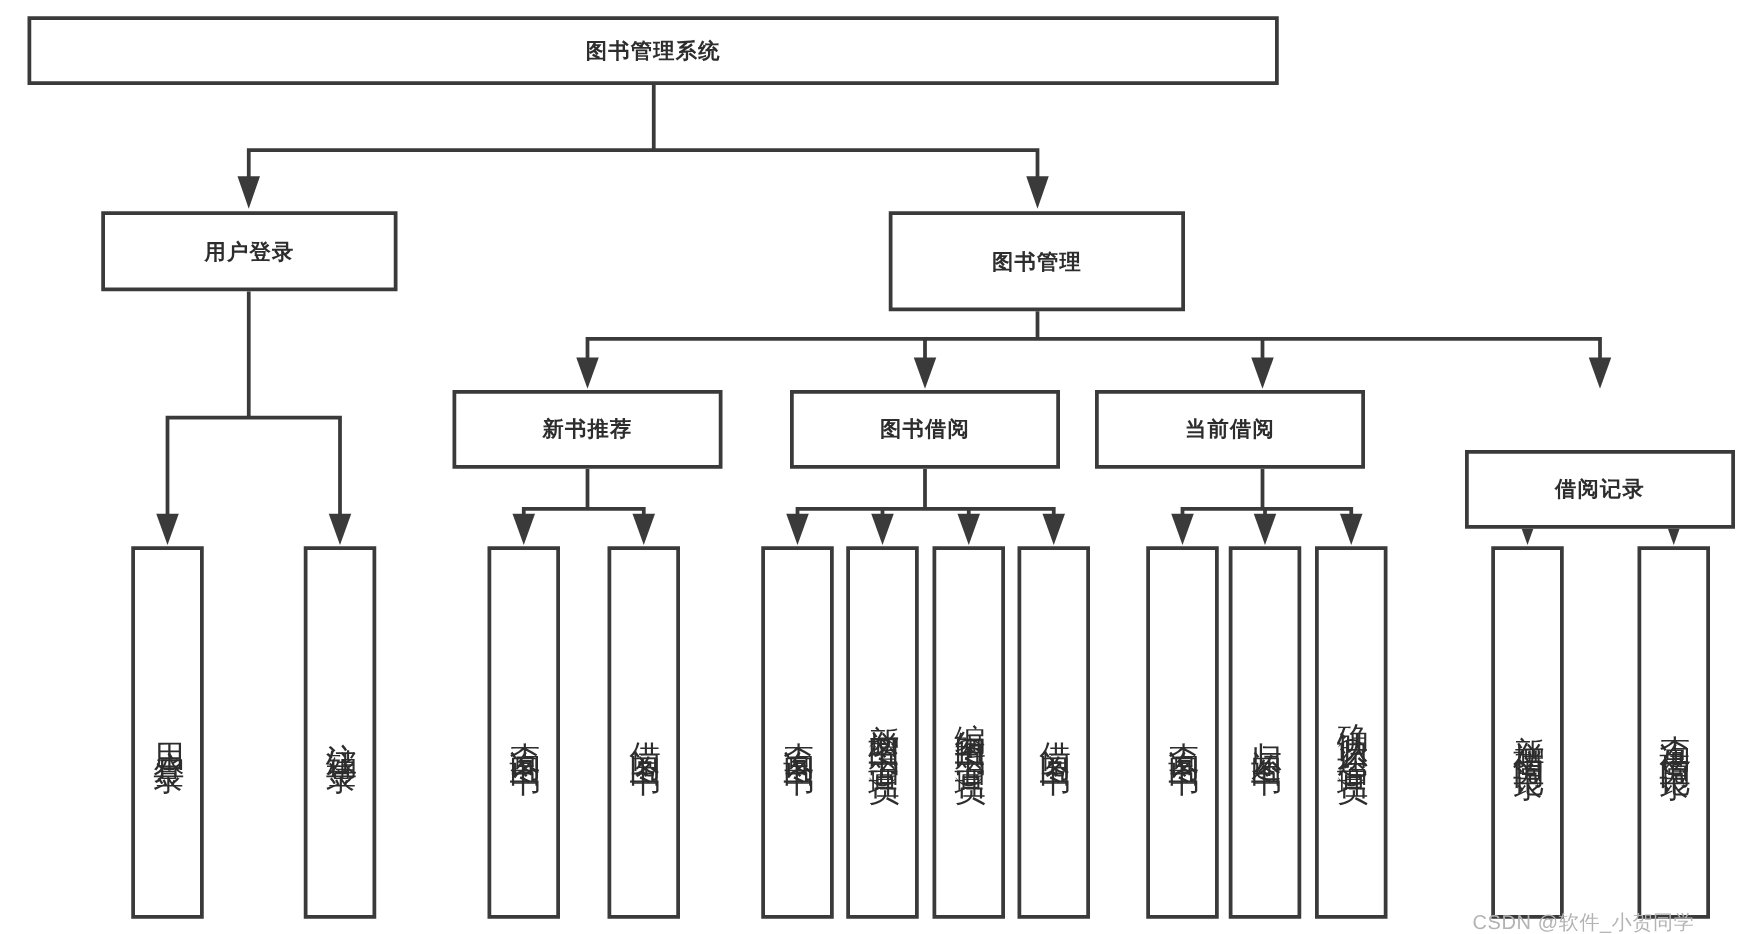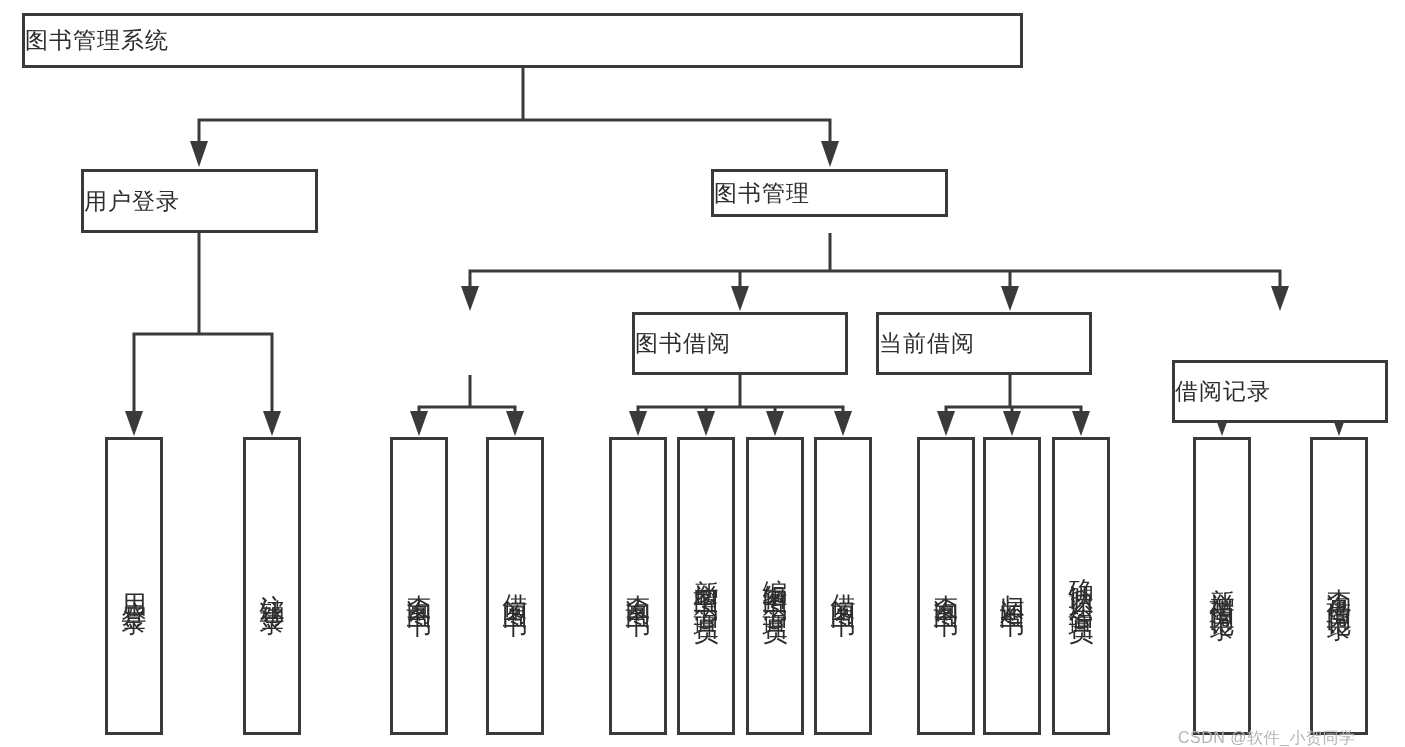--- a/index.html
+++ b/index.html
@@ -17,23 +17,24 @@
     overflow:hidden;
   }
   .wires{position:absolute;left:0;top:0;}
   .wires path{stroke:var(--line);stroke-width:3;fill:none;stroke-linejoin:miter;}
   .wires polygon{fill:var(--line);}
   .hnode{
     position:absolute;
     box-sizing:border-box;
     border:3px solid var(--line);
     background:var(--background);
-    display:flex;align-items:center;justify-content:flex-start;
-    font-size:23px;color:var(--text);
+    display:flex;align-items:center;justify-content:center;
+    font-size:17px;color:var(--text);
     letter-spacing:1px;
+    font-weight:bold;
   }
   .leaf{
     position:absolute;
     top:437px;width:58px;height:298px;
     box-sizing:border-box;
     border:3px solid var(--line);
     background:var(--background);
     display:flex;align-items:center;justify-content:center;
   }
   .vtext{
@@ -93,24 +94,27 @@
     <polygon points="1330,411 1348,411 1339,436"></polygon>
   </svg>
 
   <div class="hnode" style="left:22px;top:13px;width:1001px;height:55px;">
     <span>图书管理系统</span>
   </div>
 
   <div class="hnode" style="left:81px;top:169px;width:237px;height:64px;">
     <span>用户登录</span>
   </div>
-  <div class="hnode" style="left:711px;top:169px;width:237px;height:48px;">
+  <div class="hnode" style="left:711px;top:169px;width:237px;height:80px;">
     <span>图书管理</span>
   </div>
 
+  <div class="hnode" style="left:362px;top:312px;width:216px;height:63px;">
+    <span>新书推荐</span>
+  </div>
   <div class="hnode" style="left:632px;top:312px;width:216px;height:63px;">
     <span>图书借阅</span>
   </div>
   <div class="hnode" style="left:876px;top:312px;width:216px;height:63px;">
     <span>当前借阅</span>
   </div>
   <div class="hnode" style="left:1172px;top:312px;width:216px;height:63px;margin-top:48px;">
     <span>借阅记录</span>
   </div>
 

